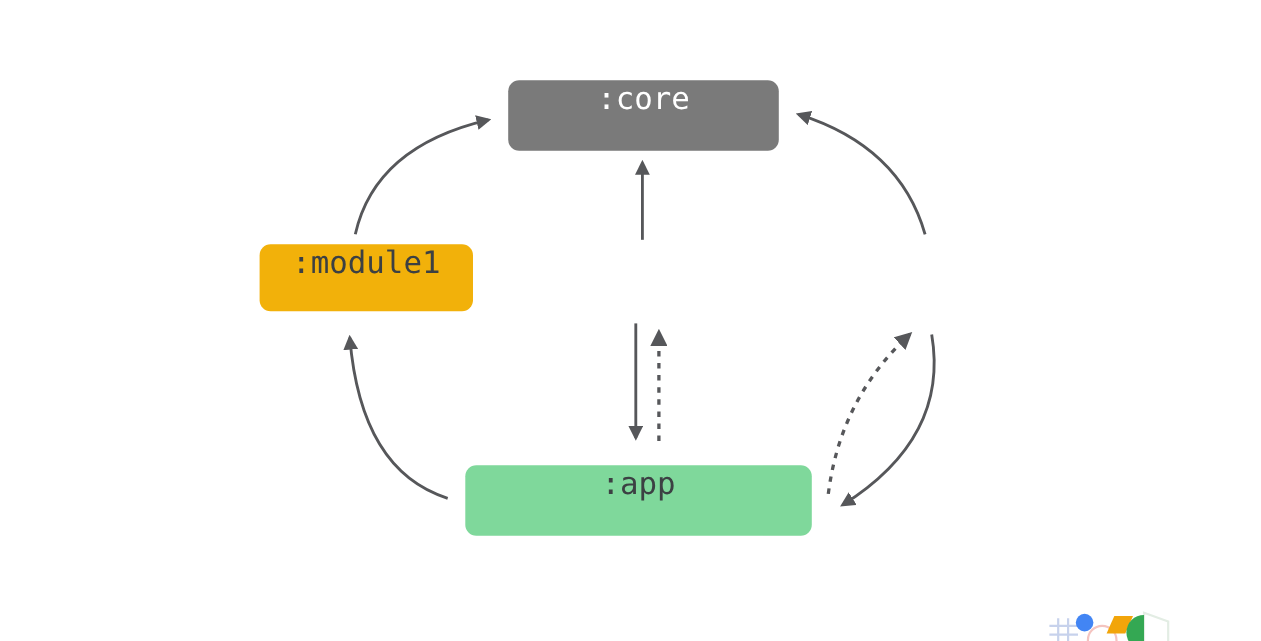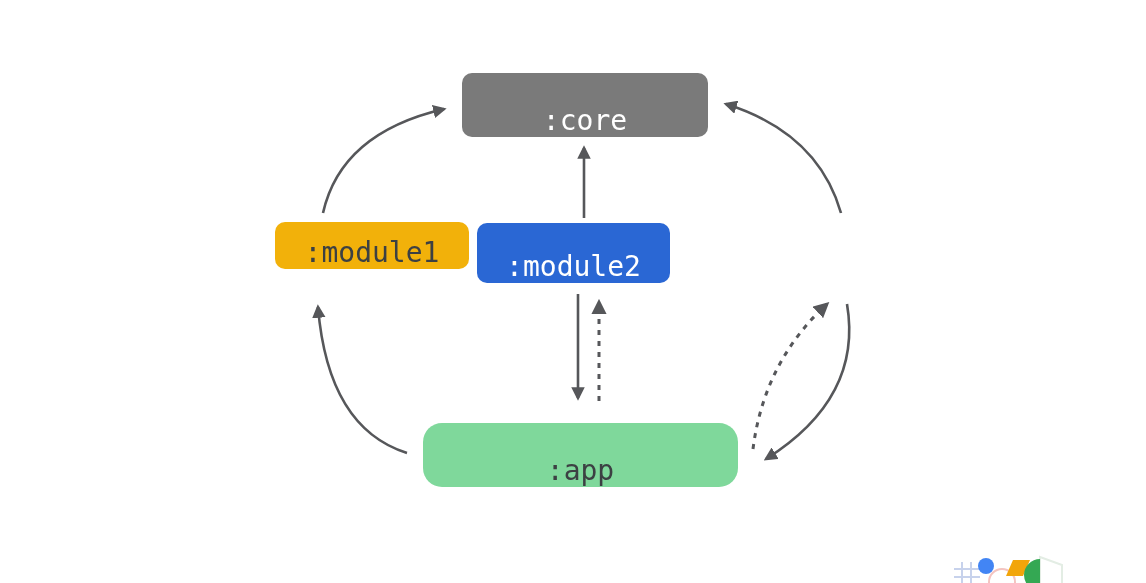--- a/index.html
+++ b/index.html
@@ -6,21 +6,21 @@
   .stage{
     position:relative;
     width:1146px;height:583px;
     background:#ffffff;
     overflow:hidden;
     font-family:"DejaVu Sans Mono","Liberation Mono",monospace;
   }
   .edges{position:absolute;left:0;top:0;width:1146px;height:583px;}
   .node{
     position:absolute;
-    display:flex;align-items:flex-end;justify-content:center;
+    display:flex;align-items:flex-start;justify-content:center;
     border-radius:10px;
     font-size:28px;
     box-sizing:border-box;
     letter-spacing:0;
   }
   .node.dashed{border:2px dashed #2f3033;}
   .logo{position:absolute;left:950px;top:551px;}
 </style>
 </head>
 <body>
@@ -48,30 +48,27 @@
 
     <path d="M 847 304 Q 863 398 766 459" fill="none" stroke-width="2.6" marker-end="url(#arrowhead)" stroke="#56575A"></path>
 
     <path d="M 753 449 Q 764 362 827 304" fill="none" stroke-width="3" stroke-dasharray="5 6" marker-end="url(#arrowhead)" stroke="#56575A"></path>
   </svg>
 
   <div class="node" style="left: 462px; top: 73px; width: 246px; height: 64px; background: rgb(122, 122, 122); color: rgb(255, 255, 255);">
     <span>:core</span>
   </div>
 
-  <div class="node" style="left: 236px; top: 222px; width: 194px; height: 47px; background: rgb(242, 177, 10); color: rgb(60, 64, 67); margin-left: 39px;">
+  <div class="node" style="left: 236px; top: 222px; width: 194px; height: 61px; background: rgb(242, 177, 10); color: rgb(60, 64, 67);">
     <span>:module1</span>
   </div>
 
-  <div class="node" style="left: 477px; top: 223px; width: 193px; height: 60px; background: rgb(42, 103, 212); color: rgb(255, 255, 255);">
-    <span>:module2</span>
-  </div>
 
 
-  <div class="node" style="left: 423px; top: 423px; width: 315px; height: 64px; background: rgb(127, 216, 155); color: rgb(60, 64, 67); border-radius: 19px;">
+  <div class="node" style="left: 423px; top: 423px; width: 315px; height: 64px; background: rgb(127, 216, 155); color: rgb(60, 64, 67);">
     <span>:app</span>
   </div>
 
   <svg class="logo" width="130" height="32" viewBox="0 0 130 32" xmlns="http://www.w3.org/2000/svg">
     <g stroke-width="2" fill="none" stroke="#C7D2EC">
       <line x1="12" y1="11" x2="12" y2="32"></line>
       <line x1="21" y1="11" x2="21" y2="32"></line>
       <line x1="4" y1="18" x2="30" y2="18"></line>
       <line x1="4" y1="26" x2="30" y2="26"></line>
     </g>

